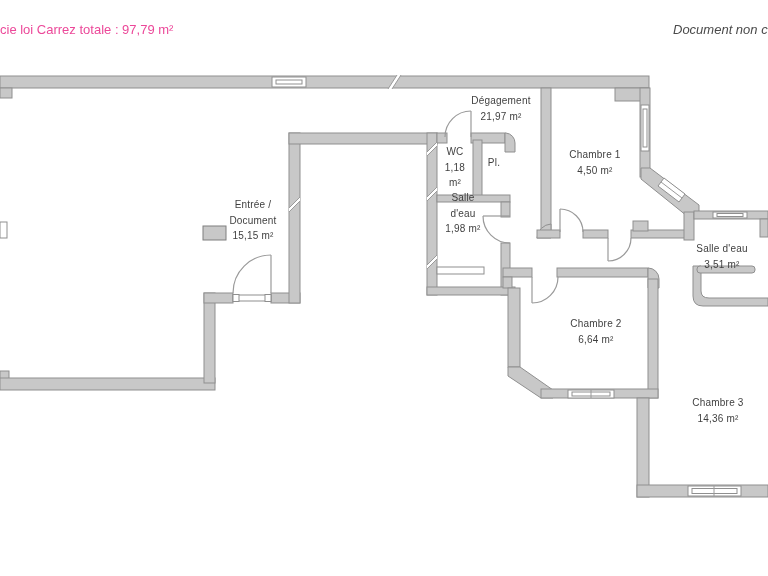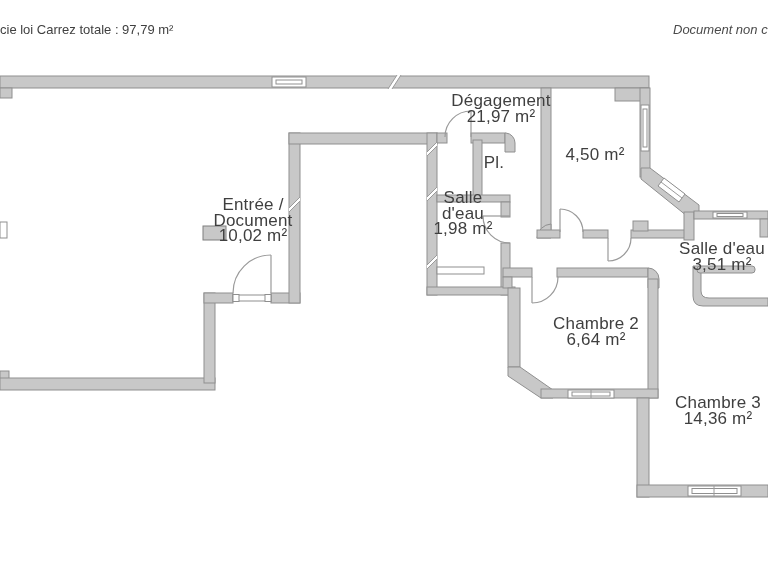--- a/index.html
+++ b/index.html
@@ -1,21 +1,21 @@
 <!DOCTYPE html>
 <html style="--bg: #ffffff; --wall: #c8c8c8; --wallstroke: #8f8f8f; --txt: #3f3f3f;"><head>
 <meta charset="utf-8">
 <style>
   html,body{margin:0;padding:0;background:#fff;}
   #page{position:relative;width:768px;height:576px;overflow:hidden;
         font-family:"Liberation Sans",sans-serif;background:var(--bg,#fff);}
-  .hdr{position:absolute;font-size:13px;color:#404040;white-space:nowrap;}
+  .hdr{position:absolute;font-size:13px;color:#ec4899;white-space:nowrap;}
   .hdr.right{font-style:italic;color:#4a4a4a;}
   #plan{position:absolute;left:0;top:0;}
-  .roomlab{position:absolute;text-align:center;font-size:17px;line-height:15.5px;
+  .roomlab{position:absolute;text-align:center;font-size:10px;line-height:15.5px;
            color:var(--txt,#3f3f3f);letter-spacing:.2px;}
   .roomlab div{white-space:nowrap;}
   svg .wall{fill:var(--wall,#c8c8c8);stroke:var(--wallstroke,#8f8f8f);stroke-width:1;}
   svg .win{fill:#fff;stroke:var(--wallstroke,#8f8f8f);stroke-width:1;}
   svg .door{fill:none;stroke:#9a9a9a;stroke-width:1.2;}
   svg .brk{stroke:#9a9a9a;stroke-width:1;}
 </style>
 </head>
 <body>
 
@@ -170,34 +170,40 @@
         <line class="brk" x1="289" y1="212" x2="300" y2="201"></line>
         <line class="brk" x1="289" y1="208" x2="300" y2="197"></line>
       </g>
     </g>
   </svg>
 
 
   <div class="roomlab" style="left:203px;top:197px;width:100px">
     <div>Entrée /</div>
     <div>Document</div>
-    <div>10,02 m²</div>
+    <div>15,15 m²</div>
   </div>
 
   <div class="roomlab" style="left:441px;top:93px;width:120px">
     <div>Dégagement</div>
     <div>21,97 m²</div>
   </div>
 
+  <div class="roomlab" style="left:432px;top:144px;width:46px">
+    <div>WC</div>
+    <div>1,18</div>
+    <div>m²</div>
+  </div>
 
   <div class="roomlab" style="left:479px;top:155px;width:30px">
     <div>Pl.</div>
   </div>
 
   <div class="roomlab" style="left:536px;top:147px;width:118px">
+    <div>Chambre 1</div>
     <div>4,50 m²</div>
   </div>
 
   <div class="roomlab" style="left:429px;top:190px;width:68px">
     <div>Salle</div>
     <div>d'eau</div>
     <div>1,98 m²</div>
   </div>
 
   <div class="roomlab" style="left:662px;top:241px;width:120px">

